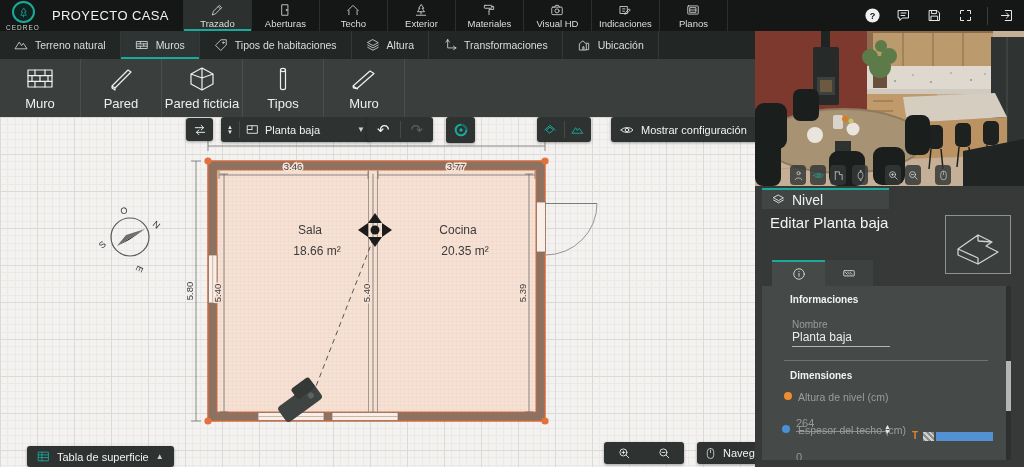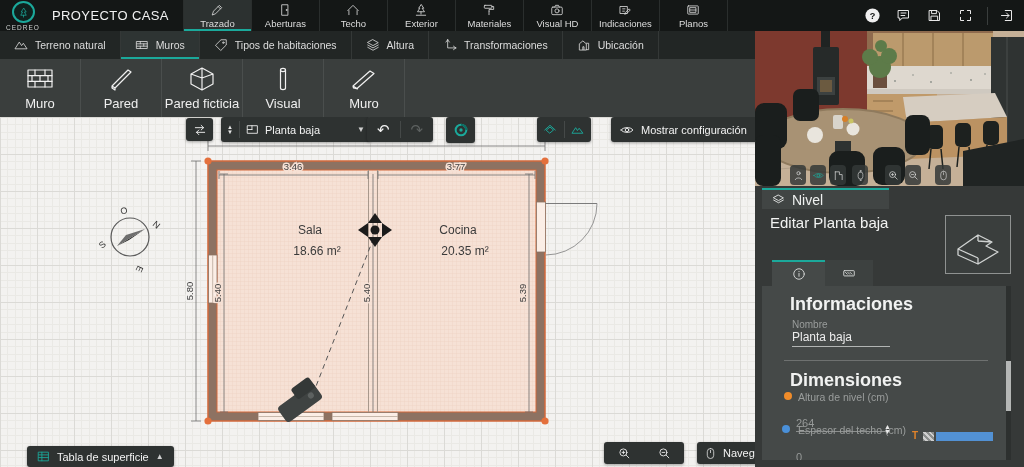--- a/index.html
+++ b/index.html
@@ -63,21 +63,21 @@
   .vctrl .ic{width:11px;height:11px;stroke-width:1.5;}
 
   .pbody{position:absolute;left:0;top:155px;width:269px;height:281px;background:#363938;}
   .nivel-tab{position:absolute;left:7px;top:2px;width:127px;height:21px;background:#414544;border-top:2px solid #1ba99b;display:flex;align-items:center;gap:7px;padding-left:10px;color:#eef0ef;font-size:14px;box-sizing:border-box;cursor:pointer;}
   .ptitle{position:absolute;left:15px;top:28px;font-size:15px;color:#f2f3f2;}
   .pthumb{position:absolute;left:190px;top:29px;width:64px;height:57px;border:1px solid #8f9291;background:#3a3e3d;display:flex;align-items:center;justify-content:center;cursor:pointer;}
   .ptab{position:absolute;top:74px;height:26px;display:flex;align-items:center;justify-content:center;color:#d6d8d7;cursor:pointer;box-sizing:border-box;}
   .ptab.active{background:#454948;border-top:2px solid #1ba99b;}
   .ptab.inactive{background:#3d4140;}
   .card{position:absolute;left:7px;top:100px;width:248px;height:174px;background:#454948;overflow:hidden;}
-  .chead{position:absolute;left:28px;font-size:18px;font-weight:bold;color:#f1f2f1;}
+  .chead{position:absolute;left:28px;font-size:10px;font-weight:bold;color:#f1f2f1;}
   .clabel{position:absolute;font-size:10px;color:#9a9d9c;white-space:nowrap;}
   .cinput{position:absolute;background:transparent;border:none;border-bottom:1px solid #b2b5b4;color:#ececec;font-size:12px;font-family:"Liberation Sans",sans-serif;padding:0 0 2px 0;outline:none;}
   .cinput.dim{color:#969998;font-size:11px;border-bottom-color:#8b8e8d;margin-top:14px;}
   .dot{position:absolute;width:8px;height:8px;border-radius:50%;}
   .scrolltrack{position:absolute;left:251px;top:100px;width:5px;height:174px;background:#2d302f;}
   .scrollthumb{position:absolute;left:0;top:75px;width:5px;height:50px;background:#b4b6b5;cursor:pointer;}
 </style>
 </head>
 <body>
 
@@ -241,21 +241,21 @@
         <path d="M16 3 L27 9 V19 L16 25 L5 19 V9 Z M16 3 v10 M5 9 l11 4 M27 9 l-11 4 M16 13 v12"></path>
       </svg>
     <span>Pared ficticia</span>
   </div>
   <div class="tool">
     <svg class="tic" viewBox="0 0 32 28">
         <path d="M13.5 5 v18 M18.5 5 v18"></path>
         <ellipse cx="16" cy="5" rx="2.5" ry="1.6"></ellipse>
         <path d="M13.5 23 a2.5 1.6 0 0 0 5 0"></path>
       </svg>
-    <span>Visual</span>
+    <span>Tipos</span>
   </div>
   <div class="tool">
     <svg class="tic" viewBox="0 0 32 28">
         <path d="M5 21 L22 6 l4 2.5 L9 23.5 Z M5 21 l0.5 2 4 0.8 -0.5-0.3"></path>
       </svg>
     <span>Muro</span>
   </div>
 </div>
 
 <div class="abs canvas">

